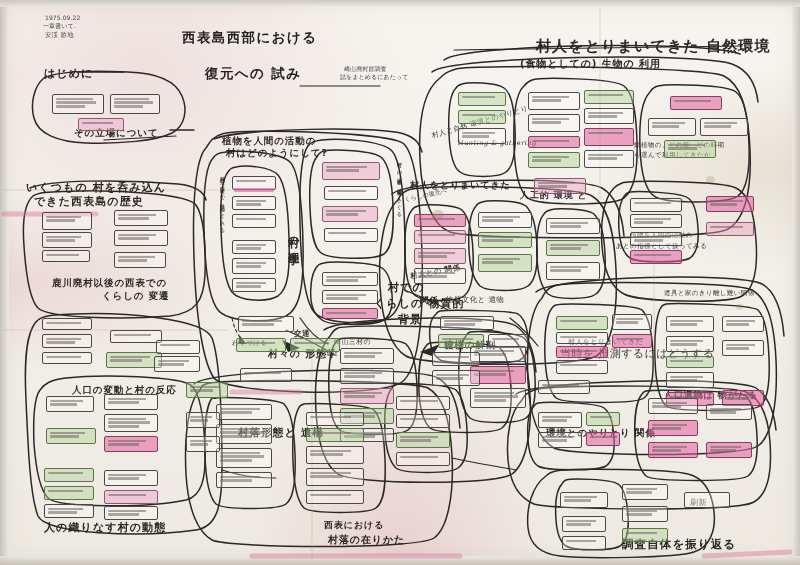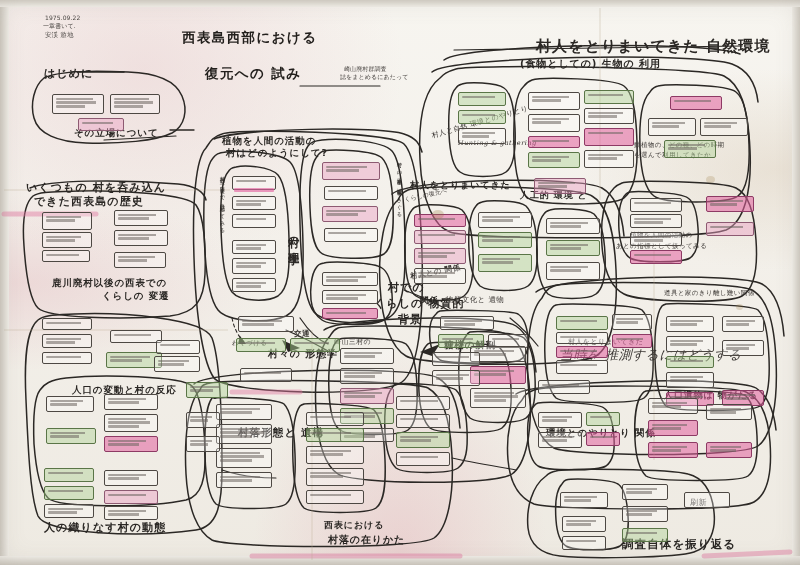--- a/index.html
+++ b/index.html
@@ -257,21 +257,21 @@
   <div class="hw sub" style="left:446px;top:296px;font-size:7.5px;">物質文化と 遺物</div>
   <div class="hw sub" style="left:334px;top:338px;font-size:7px;">崎山三村の</div>
 
   <div class="hw head2" style="left:444px;top:340px;font-size:9.5px;">糖楼の解剖</div>
 
   <div class="hw head" style="left:238px;top:426px;font-size:10.5px;">村落形態と 遺構</div>
   <div class="hw head2" style="left:324px;top:520px;font-size:9px;">西表における</div>
   <div class="hw head2" style="left:328px;top:534px;font-size:10px;">村落の在りかた</div>
 
   <div class="hw sub" style="left:568px;top:338px;font-size:7px;">村人をとりまいてきた</div>
-  <div class="hw sub" style="left:560px;top:348px;font-size:13px;font-style:italic;">当時を 推測するにはどうする</div>
+  <div class="hw sub" style="left:560px;top:348px;font-size:11px;">当時を 推測するにはどうする</div>
   <div class="hw sub" style="left:664px;top:290px;font-size:6.5px;">道具と家のきり離し難い関係</div>
 
   <div class="hw head2" style="left:546px;top:428px;font-size:9.5px;">環境とのやりとり 関係</div>
   <div class="hw head2" style="left:664px;top:390px;font-size:9px;">人口遺物は 物がたる</div>
 
   <div class="hw head" style="left:622px;top:538px;font-size:11.5px;">調査自体を振り返る</div>
   <div class="hw sub" style="left:690px;top:498px;font-size:8px;">刷新</div>
 
   <div class="card plain" style="left:52px;top:94px;width:52px;height:20px;">
       <i class="ln m"></i>

